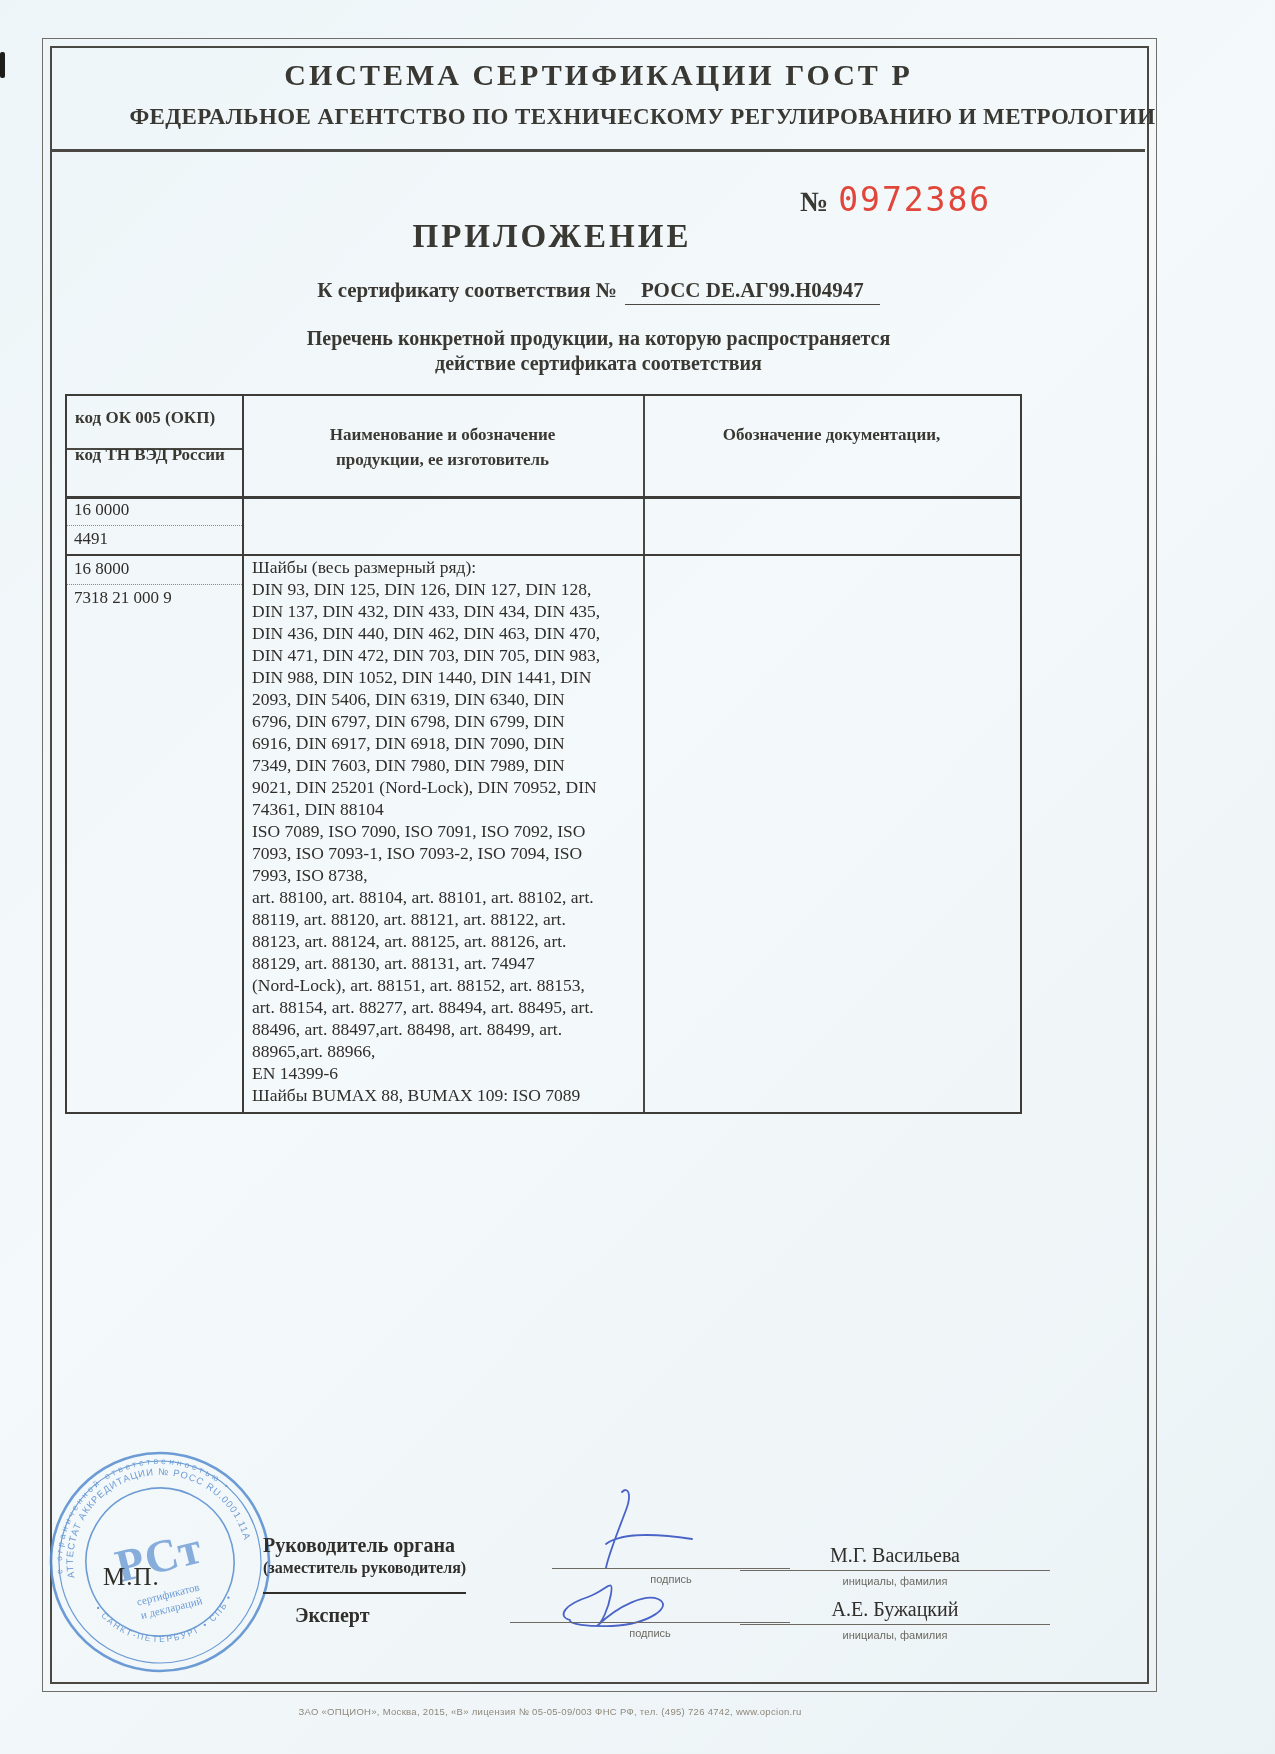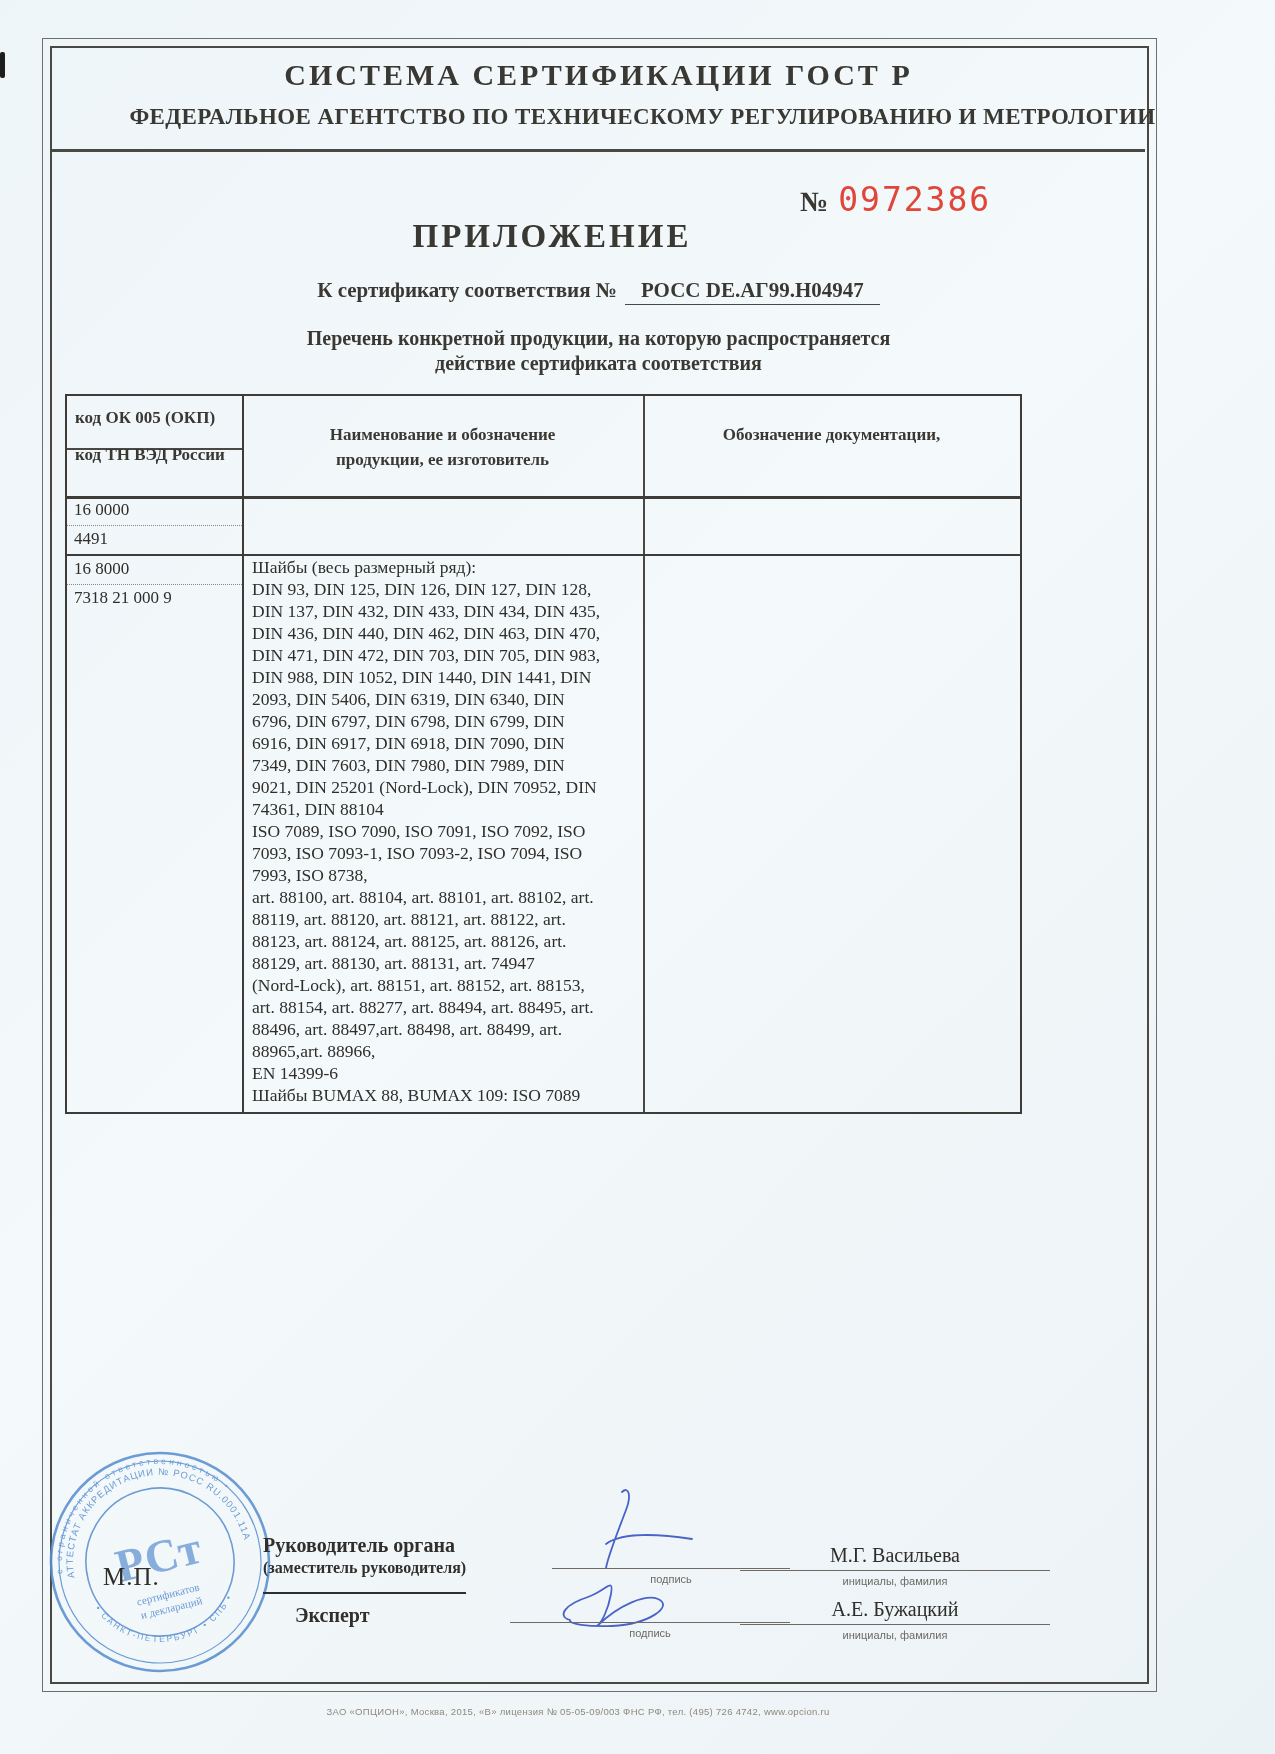--- a/index.html
+++ b/index.html
@@ -64,21 +64,21 @@
   .cap-name1{left:740px;top:1575px;width:310px;}
   .cap-sign2{left:510px;top:1627px;width:280px;}
   .cap-name2{left:740px;top:1629px;width:310px;}
   .name{font-size:20px;color:#2f2e2a;text-align:center;}
   .name1{left:745px;top:1544px;width:300px;}
   .name2{left:745px;top:1598px;width:300px;}
   .sigsvg1{left:560px;top:1486px;width:230px;height:84px;}
   .sigsvg2{left:548px;top:1570px;width:240px;height:58px;}
   
   .footer{left:0;top:1706px;width:1100px;text-align:center;font-size:9.5px;color:#8f887b;
-          font-family:"Liberation Sans",sans-serif;letter-spacing:0.3px;margin-left:28px;}
+          font-family:"Liberation Sans",sans-serif;letter-spacing:0.3px;}
 </style>
 </head>
 <body>
 
 <div class="abs frame-outer"></div>
 <div class="abs frame-inner"></div>
 <div class="abs header-sep"></div>
 <div class="abs scan-mark"></div>
 
 <div class="abs h1">СИСТЕМА СЕРТИФИКАЦИИ ГОСТ Р</div>

